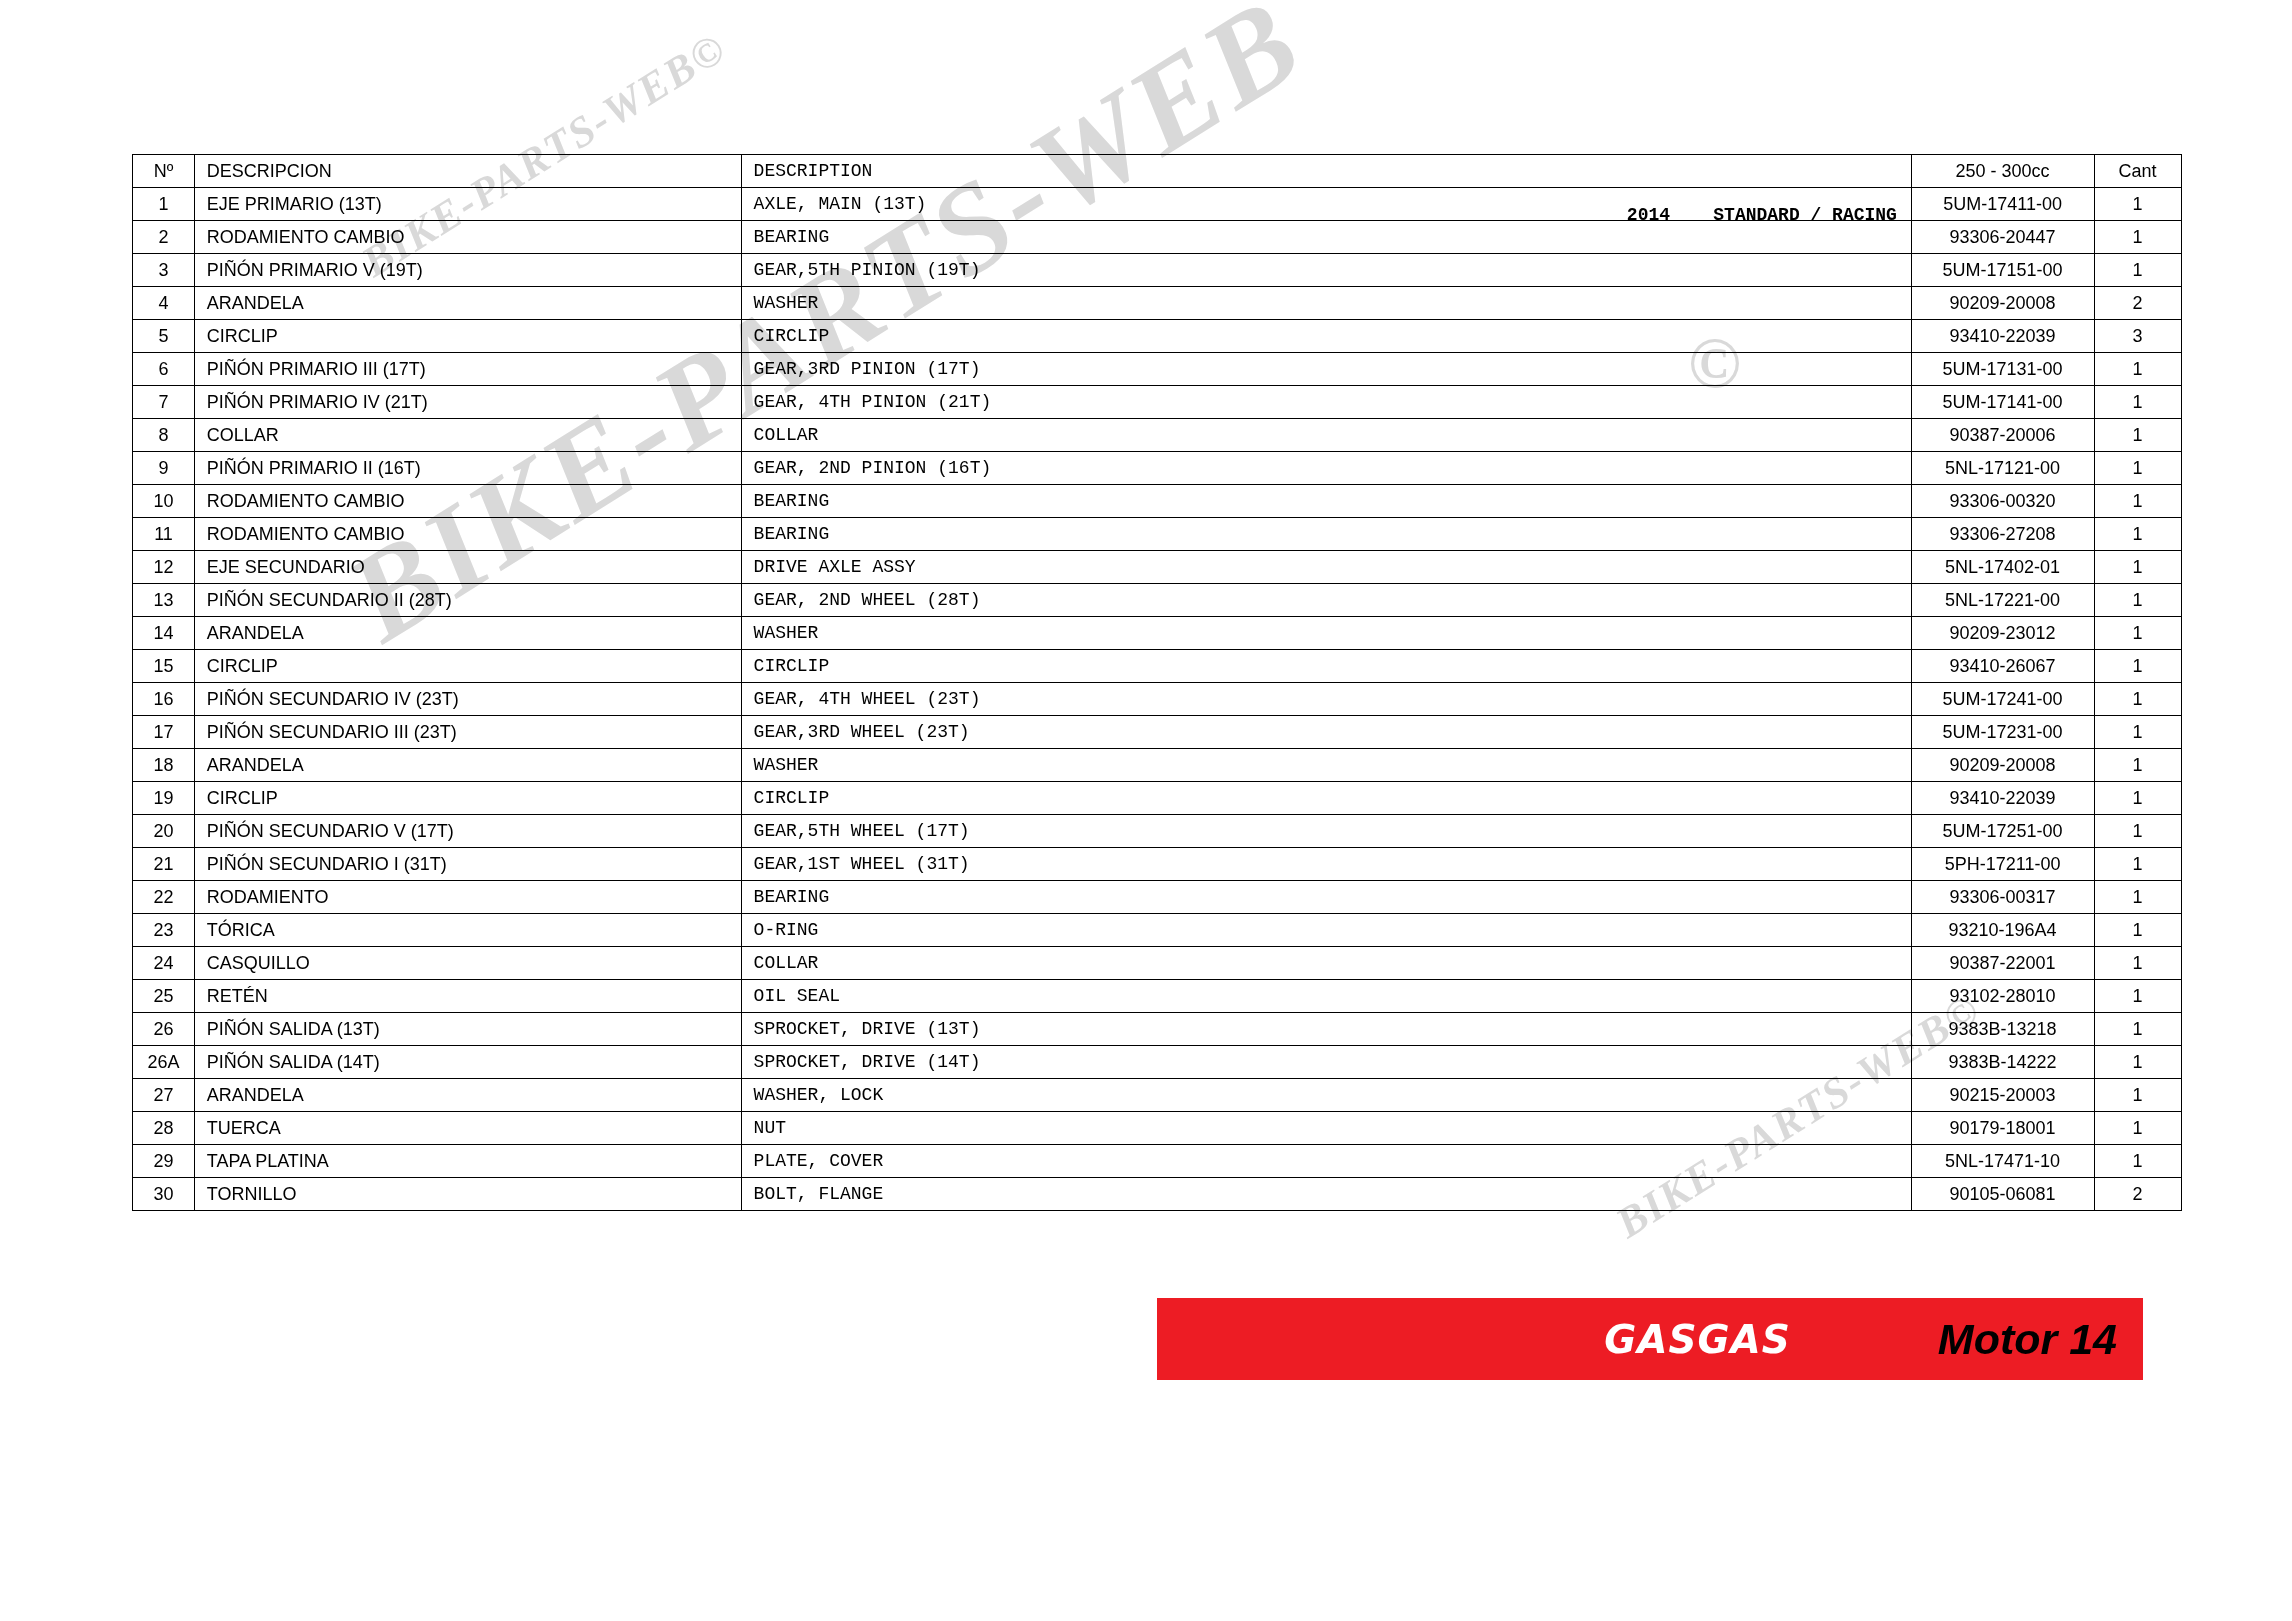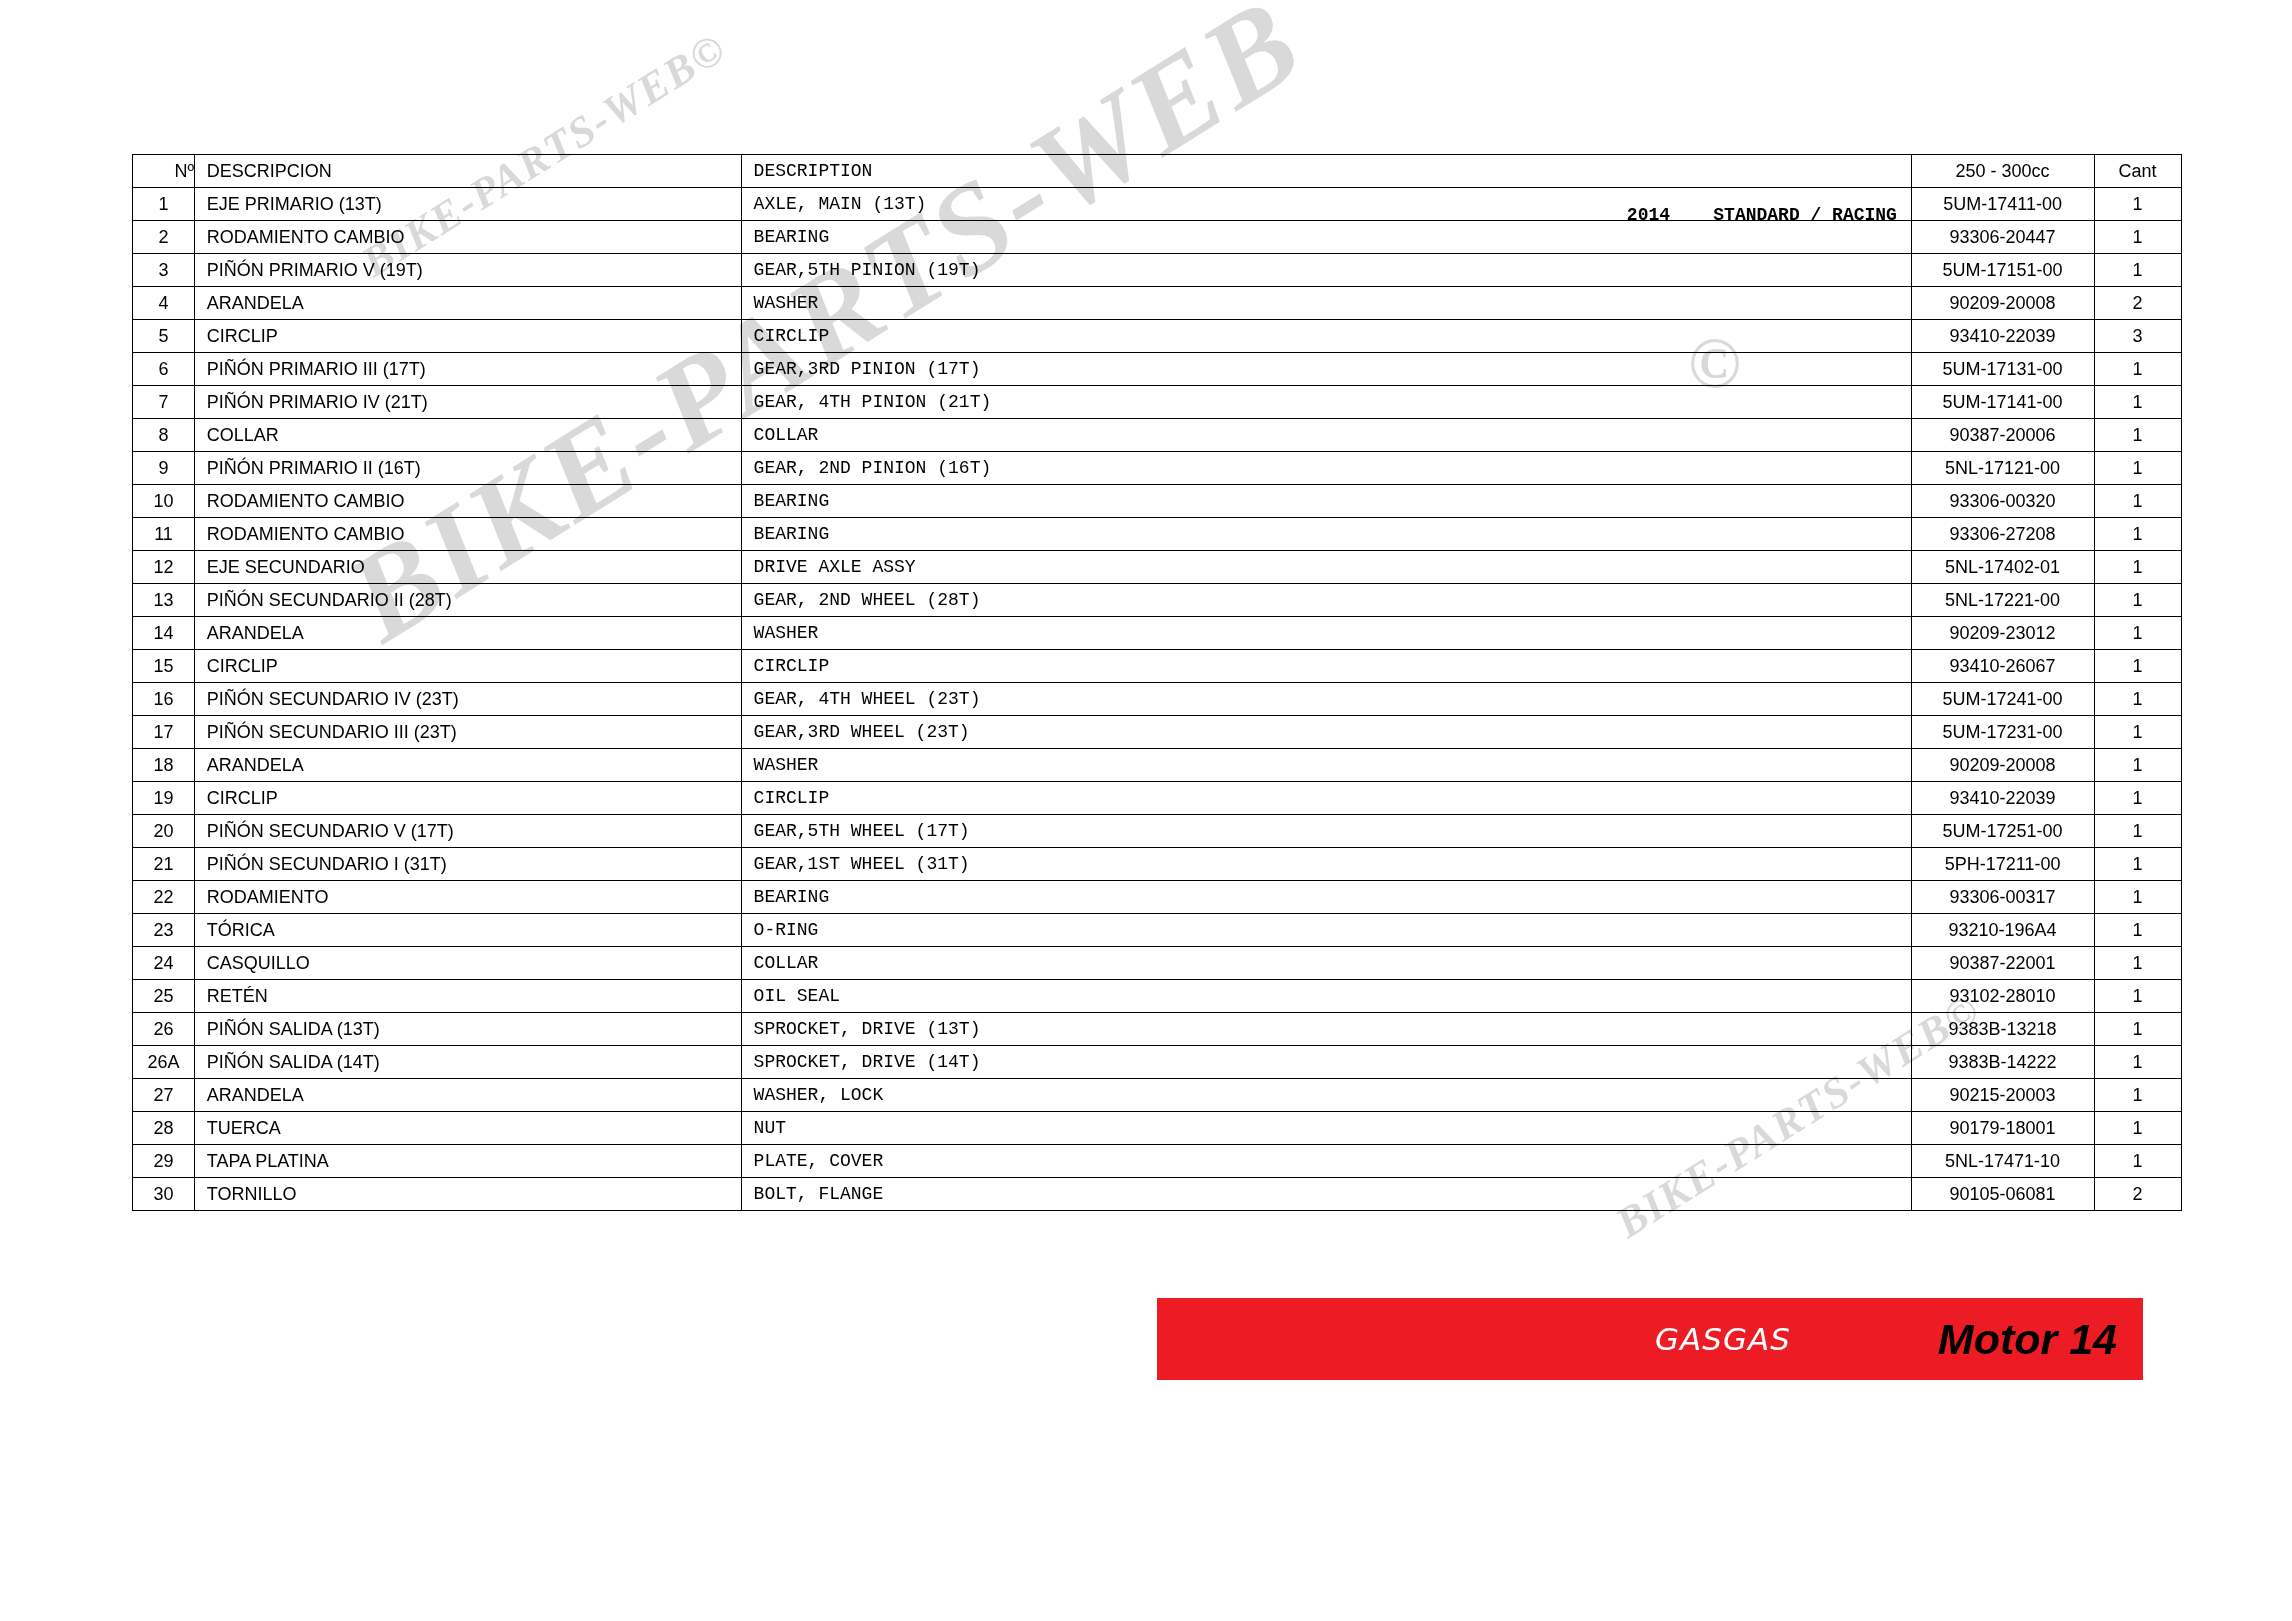--- a/index.html
+++ b/index.html
@@ -91,21 +91,21 @@
   .c-desc-es { width: 534px; padding-left: 11.8px !important; text-align: left; }
   .c-desc-en { width: 1157px; padding-left: 11.8px !important; text-align: left; font-family: Liberation Mono, monospace; }
   .c-ref     { width: 182px; text-align: center; }
   .c-cant    { width: 86px;  text-align: center; }
 
   thead th {
     font-weight: bold;
     font-size: 18px;
     height: 33px;
   }
-  thead th.c-no      { text-align: right; }
+  thead th.c-no      { text-align: center; }
   thead th.c-desc-es { text-align: left; }
   thead th.c-desc-en { text-align: left; position: relative; }
   thead th.c-ref     { text-align: center; }
   thead th.c-cant    { text-align: center; }
 
   .hdr-model {
     position: absolute;
     right: 13.7px;
     top: 50%;
     transform: translateY(-50%);
@@ -125,22 +125,22 @@
     background: #ed1c24;
     z-index: 3;
     display: flex;
     align-items: center;
     justify-content: flex-end;
   }
   .banner-brand {
     color: #ffffff;
     font-family: "DejaVu Sans", sans-serif;
     font-style: italic;
-    font-weight: normal;
-    font-size: 31px;
+    font-weight: bold;
+    font-size: 39px;
     letter-spacing: 1px;
     margin-right: 147px;
   }
   .banner-title {
     color: #000000;
     font-family: Liberation Sans, sans-serif;
     font-style: italic;
     font-weight: bold;
     font-size: 43px;
     margin-right: 26px;

